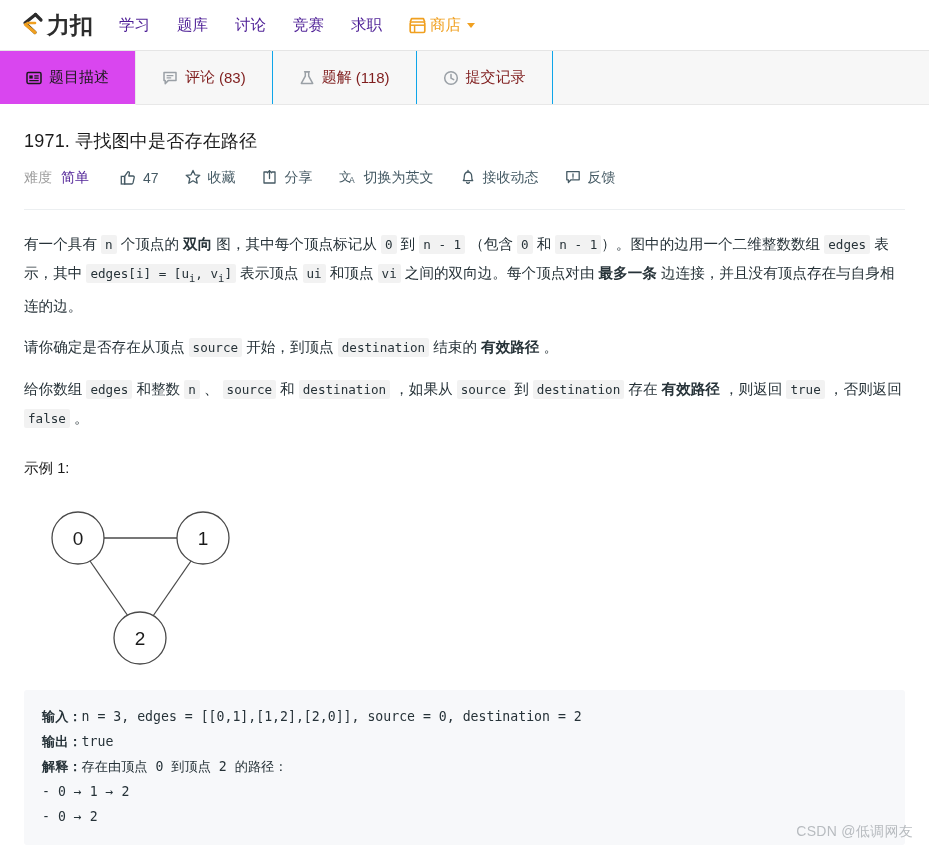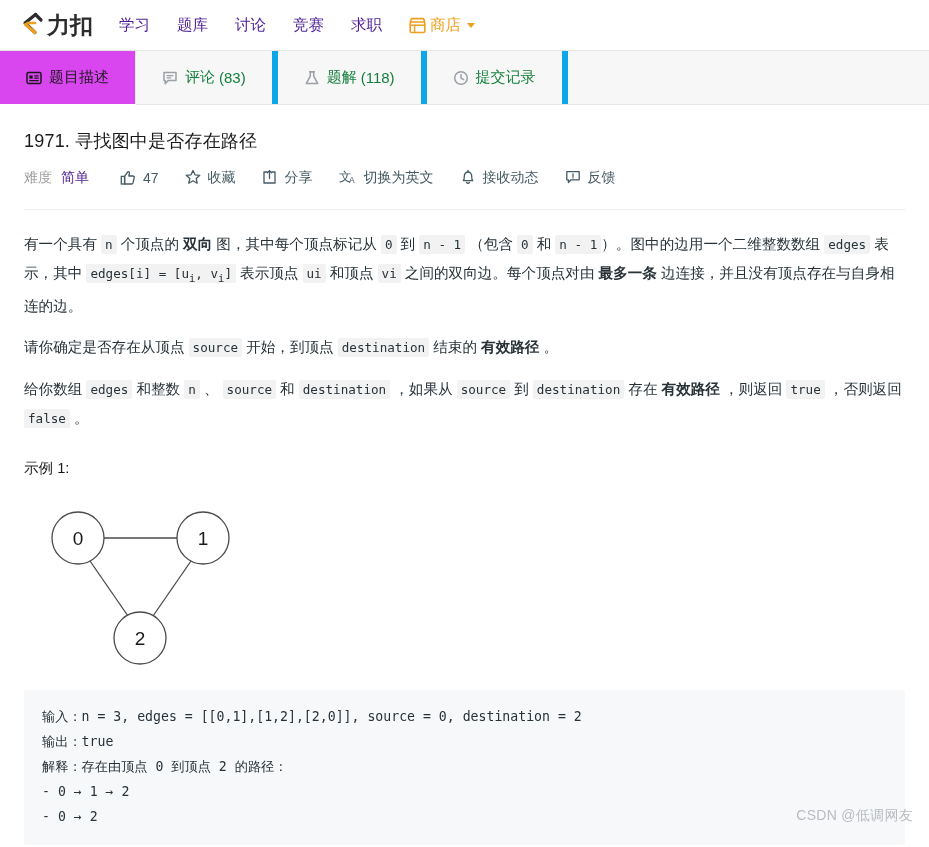--- a/index.html
+++ b/index.html
@@ -41,23 +41,23 @@
   }
 
   
   #tabstrip {
     height:54px; display:flex; align-items:stretch;
     background:#f7f7f7;
     border-bottom:1px solid #e8e8e8;
   }
   .tab {
     display:flex; align-items:center; justify-content:center;
-    padding:0 26px; font-size:15px; color:#15803d;
+    padding:0 26px; font-size:15px; color:#7f1d1d;
     cursor:pointer; position:relative; white-space:nowrap;
-    border-right:6px solid #0ea5e9;
+    border-right:1px solid #0ea5e9;
   }
   .tab .ticon { margin-right:7px; display:inline-flex; align-items:center; }
   .tab.active {
     background:#d946ef; color:#1a1a1a;
     border-right:1px solid #e8e8e8;
     border-bottom:1px solid #ffffff;
     margin-bottom:-1px;
   }
   .tab .cnt { margin-left:4px; }
   #tabfill { flex:1; border-bottom:0; }
@@ -95,24 +95,24 @@
   #figure1 { margin:14px 0 0 6px; }
 
   
   pre.block {
     background:#f7f8fa; border-radius:3px;
     margin:14px 2px 0 2px; padding:14px 18px 16px 18px;
     font-family:"DejaVu Sans Mono","Liberation Mono", monospace;
     font-size:13.2px; line-height:25px; color:#263238;
     white-space:pre-wrap; word-break:break-word;
   }
-  pre.block b { font-family:"Liberation Sans","DejaVu Sans",sans-serif; font-weight:400; }
+  pre.block b { font-family:"Liberation Sans","DejaVu Sans",sans-serif; font-weight:700; }
 
   #watermark {
-    position:absolute; right:16px; bottom:22px;
+    position:absolute; right:16px; bottom:6px;
     font-size:14px; color:#b8bcc0; letter-spacing:.3px;
     user-select:none;
   }
 </style>
 </head>
 <body>
 
 <div id="topnav">
   <div id="logo">
     <span class="mark">

